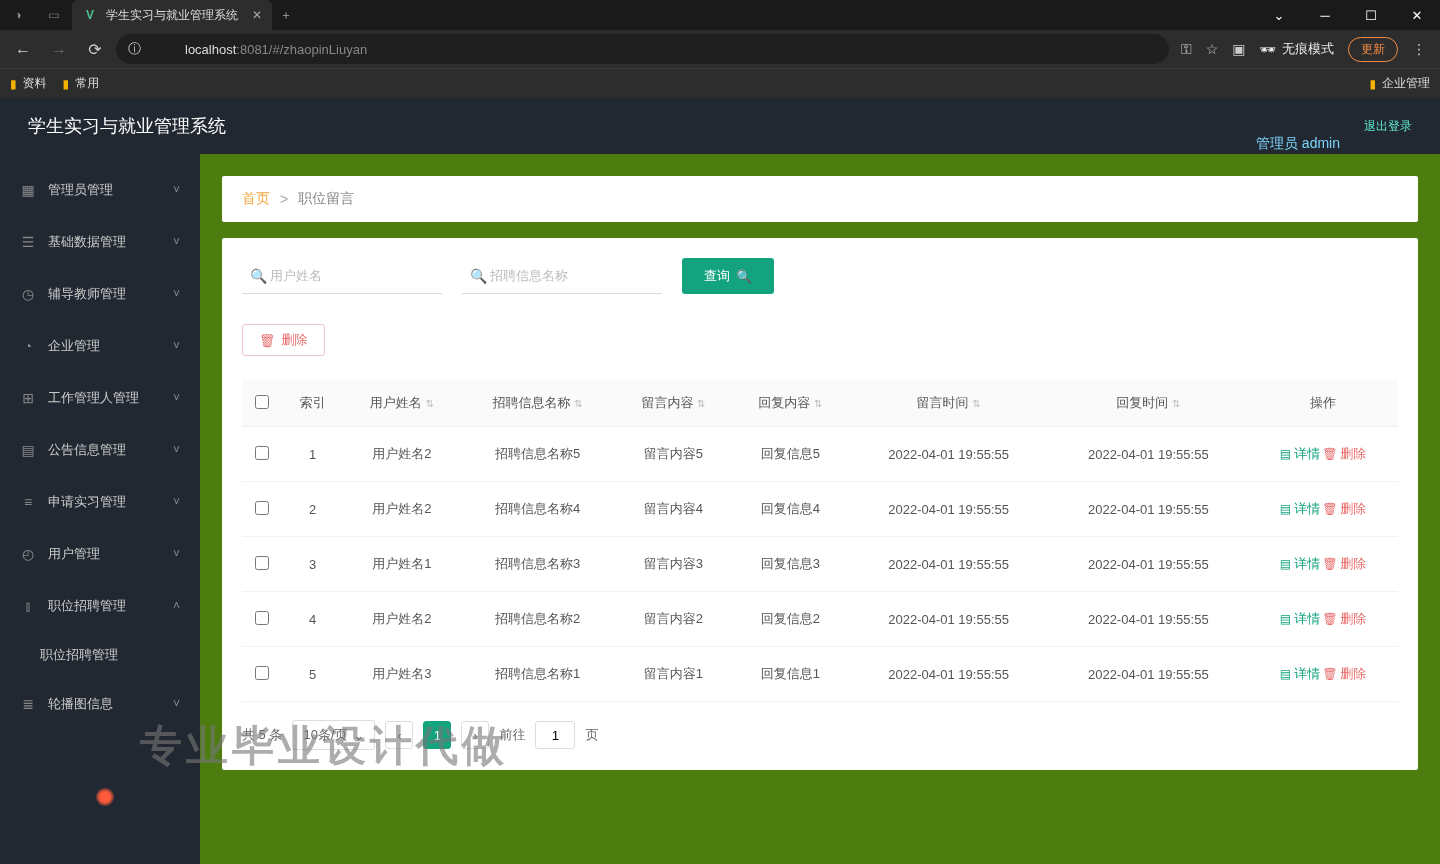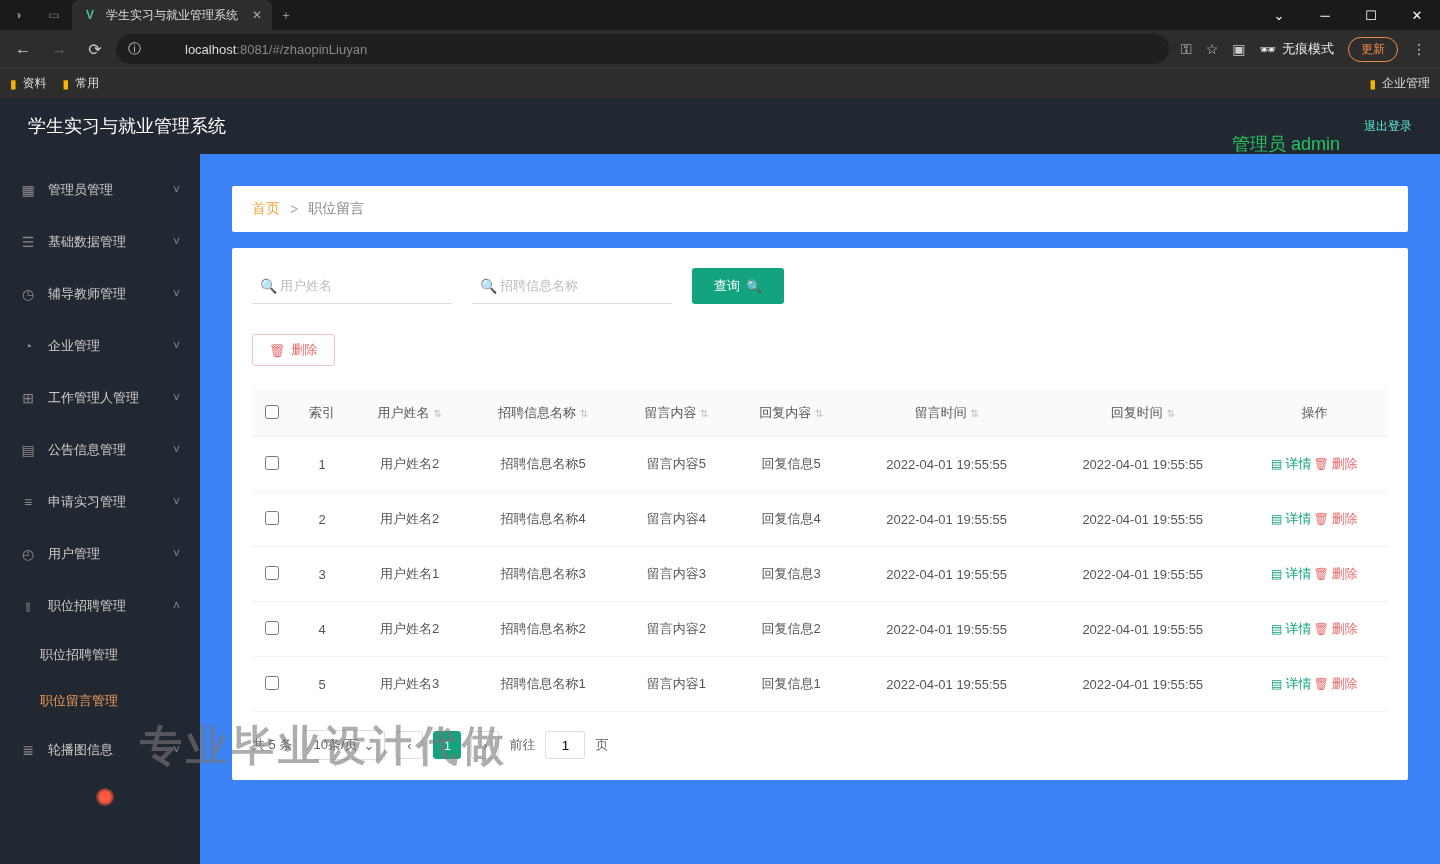--- a/index.html
+++ b/index.html
@@ -30,32 +30,32 @@
 
 .bookmarks { height:30px; background:#2d2d2d; display:flex; align-items:center; padding:0 10px; gap:16px; font-size:12px; color:#ddd; border-top:1px solid #3a3a3a; }
 .bm-item { display:flex; align-items:center; gap:6px; cursor:pointer; }
 .bm-folder { color:#f4b400; }
 .bm-right { margin-left:auto; display:flex; align-items:center; gap:6px; }
 
 
 .app { position:relative; height:766px; display:flex; flex-direction:column; background:#f5f5f5; }
 .app-header { height:56px; background:#222831; color:#fff; display:flex; align-items:center; padding:0 28px; font-size:18px; font-weight:500; }
 .app-header .sp { flex:1; }
-.hdr-user { font-size:18px; color:#22c55e; margin-right:24px;margin-top:35px; }
+.hdr-user { font-size:14px; color:#7dd3fc; margin-right:24px;margin-top:35px; }
 .hdr-logout { font-size:12px; color:#5eead4; cursor:pointer; }
 
 .app-body { flex:1; display:flex; overflow:hidden; }
 .sidebar { width:200px; background:#222831; color:#bbb; overflow-y:auto; padding-top:10px; }
 .side-item { height:52px; display:flex; align-items:center; padding:0 20px; gap:12px; font-size:13px; cursor:pointer; color:#ccc; }
 .side-item .ico { width:16px; text-align:center; color:#888; font-size:14px; }
 .side-item .arr { margin-left:auto; color:#888; font-size:12px; }
 .side-sub { padding-left:40px; height:46px; display:flex; align-items:center; font-size:13px; color:#ccc; cursor:pointer; }
 .side-sub.active { color:#f39c5a; }
 
-.content { flex:1; padding:32px; overflow-y:auto; background:#3b82f6; }
+.content { flex:1; padding:22px; overflow-y:auto; background:#4d7c0f; }
 .crumb { background:#fff; padding:14px 20px; font-size:14px; display:flex; align-items:center; gap:10px; border-radius:2px; }
 .crumb .home { color:#f5a742; cursor:pointer; }
 .crumb .sep { color:#aaa; }
 .crumb .cur { color:#888; }
 
 .panel { background:#fff; margin-top:16px; padding:20px; border-radius:2px; }
 .filter-row { display:flex; align-items:center; gap:20px; }
 .inp-wrap { position:relative; width:200px; }
 .inp-wrap .sico { position:absolute; left:8px; top:50%; transform:translateY(-50%); color:#bbb; font-size:14px; }
 .inp { width:100%; height:36px; border:none; border-bottom:1px solid #ddd; padding-left:28px; font-size:13px; outline:none; }
@@ -190,21 +190,20 @@
           <span class="ico">◴</span>
           <span>用户管理</span>
           <span class="arr">˅</span>
         </div>
         <div class="side-item">
           <span class="ico">⫾</span>
           <span>职位招聘管理</span>
           <span class="arr">˄</span>
         </div>
         <div class="side-sub">职位招聘管理</div>
-        <div class="side-sub active">职位留言管理</div>
         <div class="side-item">
           <span class="ico">≣</span>
           <span>轮播图信息</span>
           <span class="arr">˅</span>
         </div>
       </div>
     <div class="content">
       <div class="crumb">
         <span class="home">首页</span>
         <span class="sep">&gt;</span>

